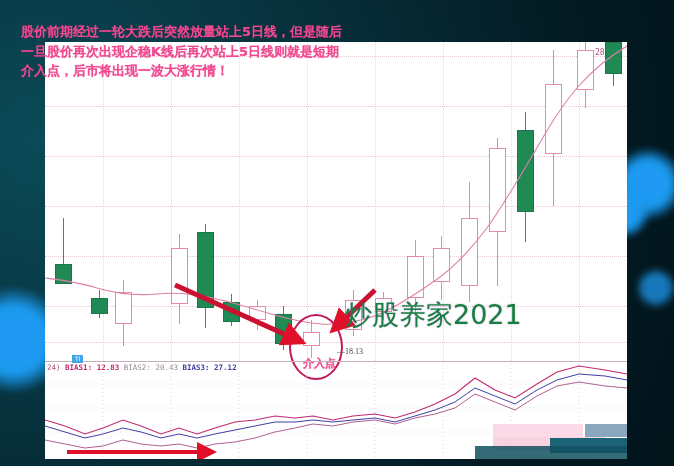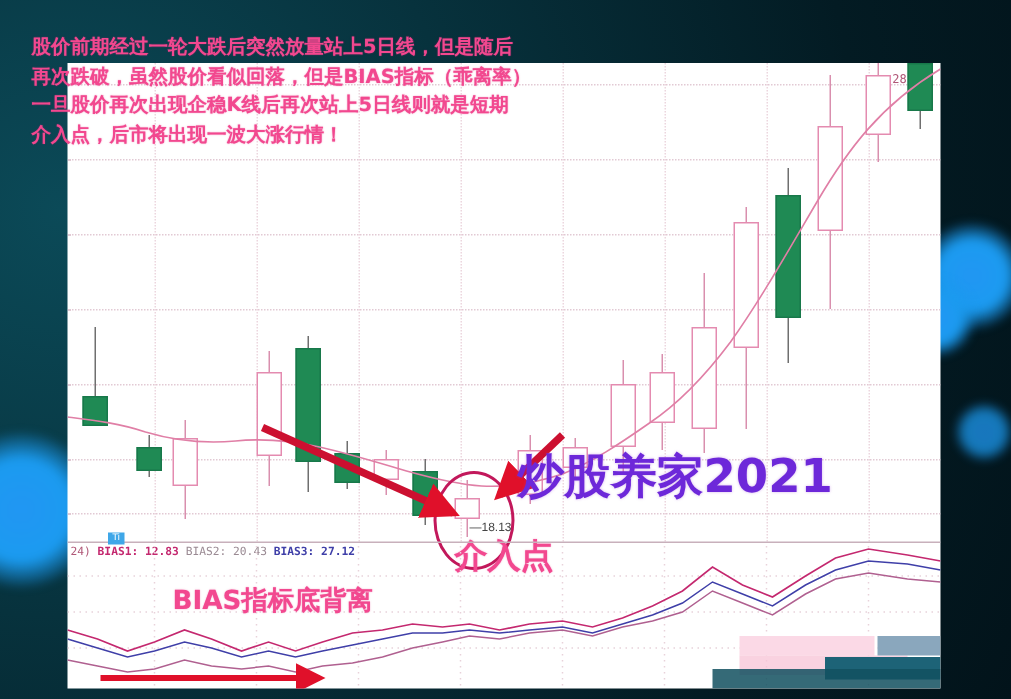--- a/index.html
+++ b/index.html
@@ -110,38 +110,39 @@
   
   .ellipse {
     position: absolute;
     border: 2px solid #c2185b;
     border-radius: 50%;
     background: transparent;
   }
   .label-18 {
     position: absolute;
     font-size: 8px; color: #444;
-    font-family: Liberation Sans, sans-serif;
-    white-space: nowrap;
+    font-family: Liberation Serif, serif;
+    white-space: nowrap;
+    margin-left: 24px;
   }
 
   .anno-text {
     position: absolute;
     font-weight: bold;
     color: #f2488f;
     white-space: nowrap;
     text-shadow: 0 0 1px rgba(225,40,125,.5);
   }
-  .anno-entry { font-size: 22px; }
+  .anno-entry { font-size: 11px; }
   .anno-bias  { font-size: 17.5px; }
 
   .watermark {
     position: absolute;
-    font-size: 31px; font-weight: bold;
-    color: #6d28d9;
+    font-size: 27px; font-weight: normal;
+    color: #15803d;
     white-space: nowrap;
     text-shadow: 0 0 2px rgba(150,60,210,.4);
   }
 
   
   .ind-legend {
     position: absolute; left: 2px; top: 321px;
     font-size: 7.5px;
     font-family: "DejaVu Sans Mono", "Liberation Mono", monospace;
     white-space: nowrap;
@@ -359,30 +360,28 @@
                  L430,24 L450,32 L470,40 L492,26 L512,16 L534,10 L560,12 L582,16" fill="none" stroke="#3f3fa8" stroke-width="1"></path>
 
         <path d="M0,76 L20,80 L40,84 L58,82 L78,76 L96,80 L116,82 L134,80
                  L152,84 L170,80 L190,78 L210,74 L230,68 L250,64 L268,60
                  L288,62 L308,58 L330,56 L350,60 L370,54 L390,50 L410,44
                  L430,30 L450,38 L470,46 L492,32 L512,22 L534,18 L560,22 L582,24" fill="none" stroke="#b06090" stroke-width="1"></path>
 
         <line x1="22" y1="88" x2="168" y2="88" stroke="#e0102a" stroke-width="4" marker-end="url(#ah)"></line>
       </svg>
 
-      <div class="anno-text anno-bias" style="left:70px; top:346px;">BIAS指标底背离</div>
 
       <div class="wm-bar" style="left:448px; top:382px; width:90px;  height:13px; background:#fbd9e6;"></div>
       <div class="wm-bar" style="left:448px; top:395px; width:112px; height:13px; background:#f7c3d6; opacity:.75;"></div>
       <div class="wm-bar" style="left:540px; top:382px; width:42px;  height:13px; background:#8aa7bd;"></div>
       <div class="wm-bar" style="left:505px; top:396px; width:77px;  height:15px; background:#1d6377;"></div>
       <div class="wm-bar" style="left:430px; top:404px; width:152px; height:13px; background:#12505f; opacity:.85;"></div>
 
     </div>
   </div>
 
   <div class="note">
     <div>股价前期经过一轮大跌后突然放量站上5日线，但是随后</div>
-    <div>再次跌破，虽然股价看似回落，但是BIAS指标（乖离率）</div>
     <div>一旦股价再次出现企稳K线后再次站上5日线则就是短期</div>
     <div>介入点，后市将出现一波大涨行情！</div>
   </div>
 </div>
 
 </body></html>

